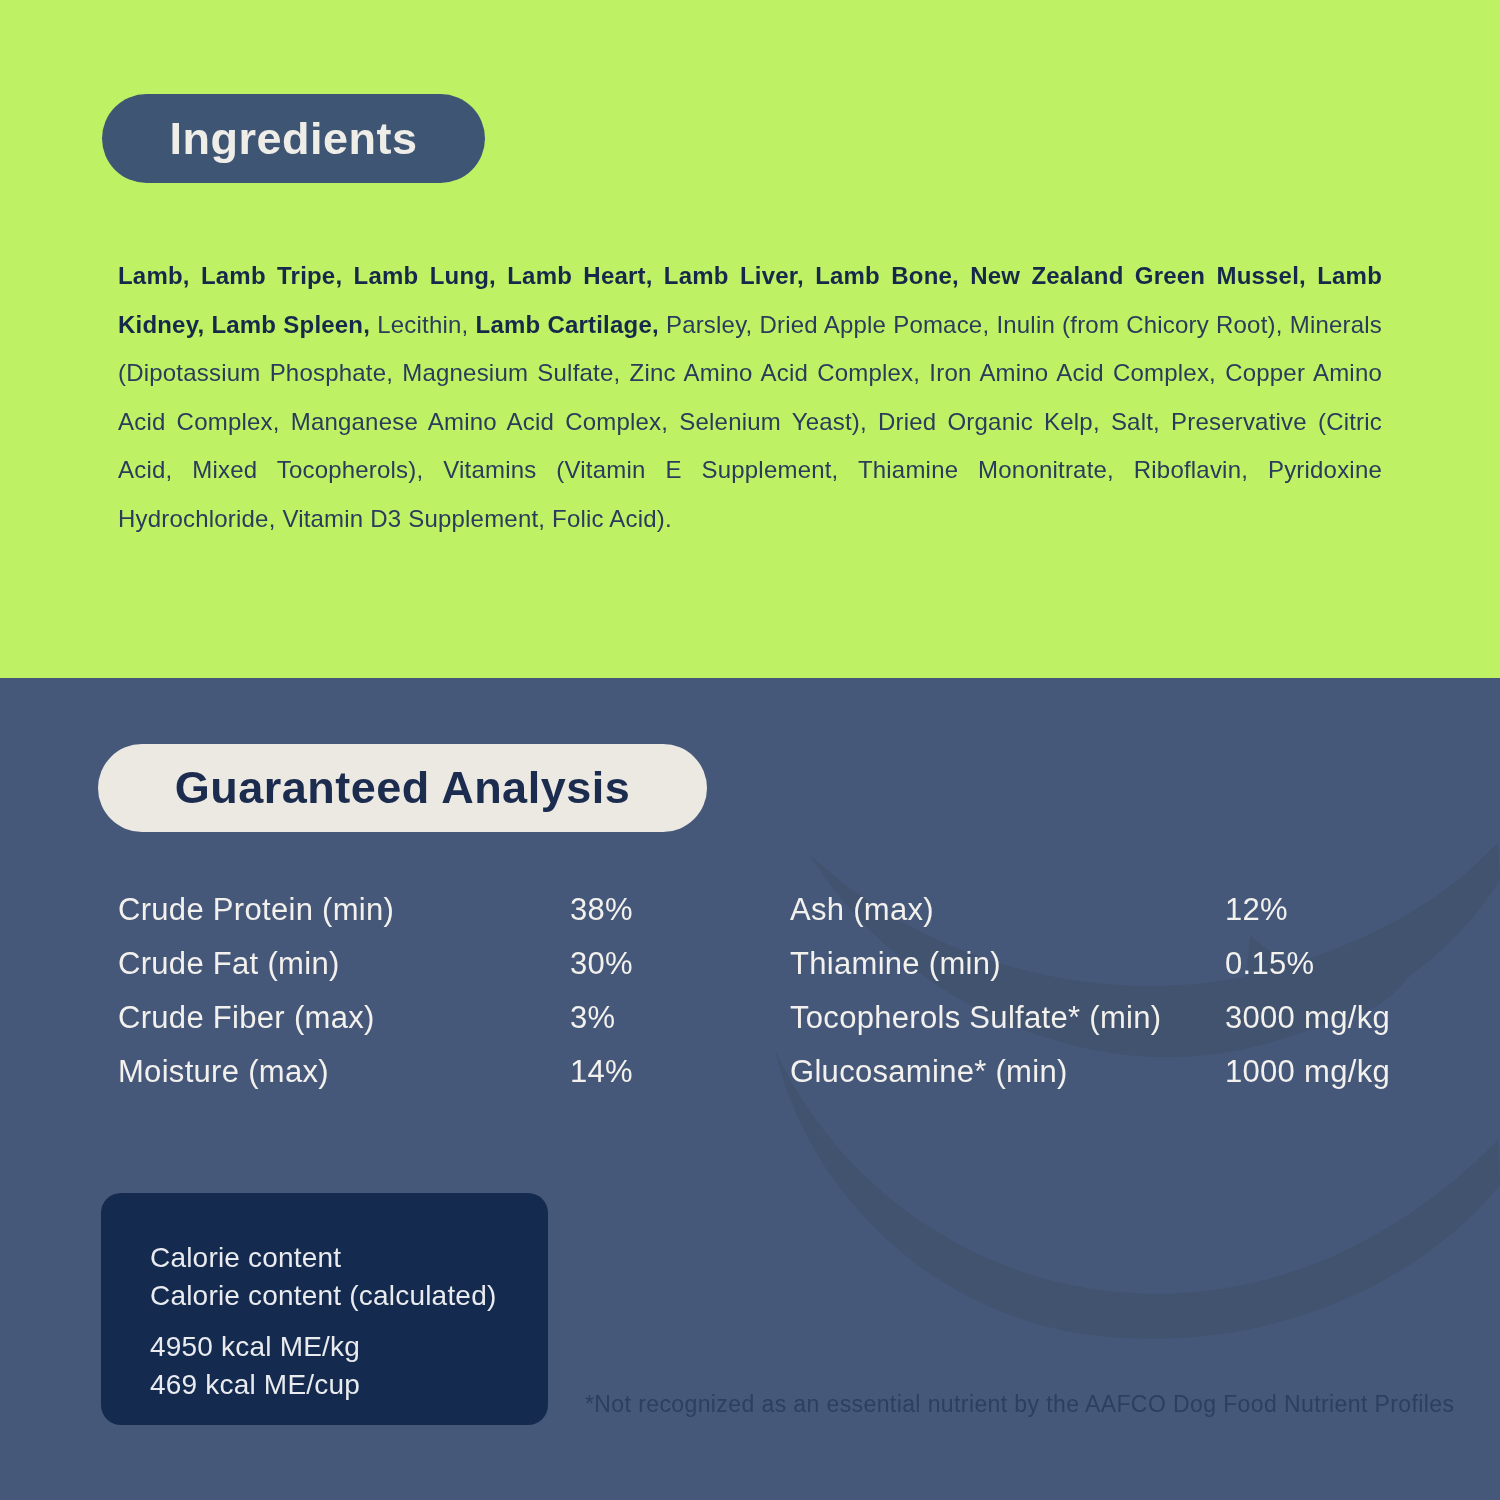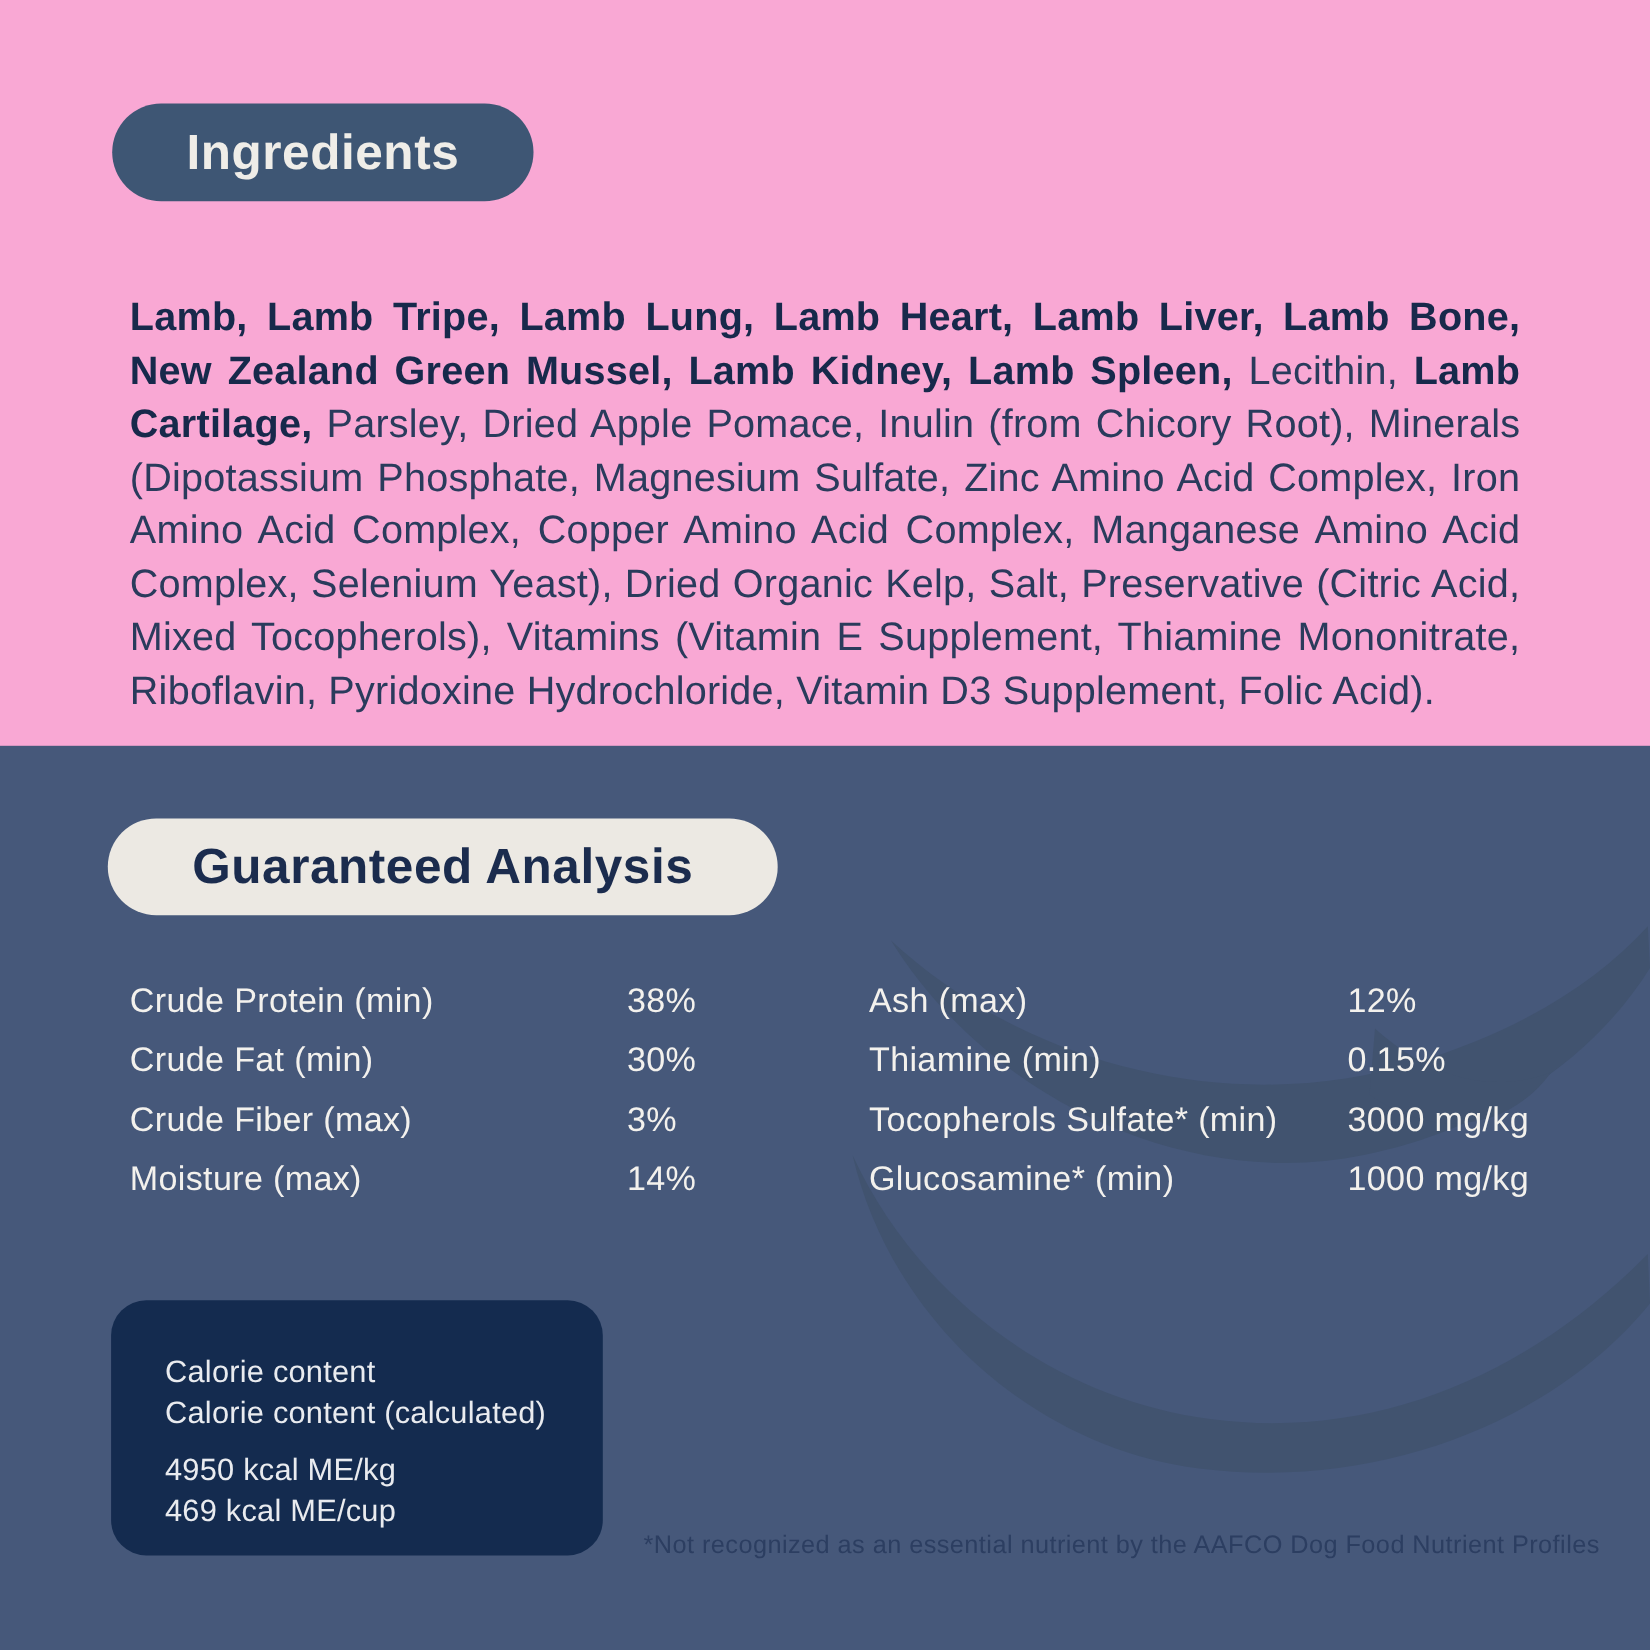--- a/index.html
+++ b/index.html
@@ -1,38 +1,38 @@
 <!DOCTYPE html>
 <html><head>
 <meta charset="utf-8">
 <style>
   html,body{margin:0;padding:0;}
   .page{
     position:relative;
     width:1500px;height:1500px;
-    background:#f9a8d4;
+    background:#bef264;
     font-family:"Liberation Sans", sans-serif;
     overflow:hidden;
   }
   .pill{
     position:absolute;
     display:flex;align-items:center;justify-content:center;
     border-radius:46px;
     font-weight:bold;
     font-size:45px;
     letter-spacing:.5px;
   }
   .pill-ingredients{
     left:102px;top:94px;width:383px;height:89px;
     background:#3E5674;color:#EFEDE8;
   }
   .ingredients-text{
     position:absolute;
     left:118px;top:228px;width:1264px;
-    font-size:36px;line-height:48.5px;
+    font-size:24px;line-height:48.5px;
     text-align:justify;
     color:#2A3B5C;
     letter-spacing:.2px;
   }
   .ingredients-text .b{font-weight:bold;color:#17294B;}
   .analysis-section{
     position:absolute;
     left:0;top:678px;width:1500px;height:822px;
     background:#46587A;
   }
@@ -48,24 +48,24 @@
     left:118px;top:216px;width:1282px;
     display:grid;
     grid-template-columns:452px 220px 435px 175px;
     row-gap:23px;
     font-size:31px;line-height:31px;font-weight:normal;
     color:#F3F1ED;
     letter-spacing:.3px;
   }
   .calorie-box{
     position:absolute;
-    left:101px;top:504px;width:447px;height:232px;
+    left:101px;top:515px;width:447px;height:232px;
     box-sizing:border-box;
     background:#142B4F;
-    border-radius:32px;
+    border-radius:20px;
     color:#E9EBEF;
     font-size:28px;line-height:38px;
     padding:46px 20px 0 49px;
     letter-spacing:.2px;
   }
   .calorie-values{margin-top:13px;}
   .footnote{
     position:absolute;
     left:585px;top:714px;
     font-size:23px;line-height:25px;

